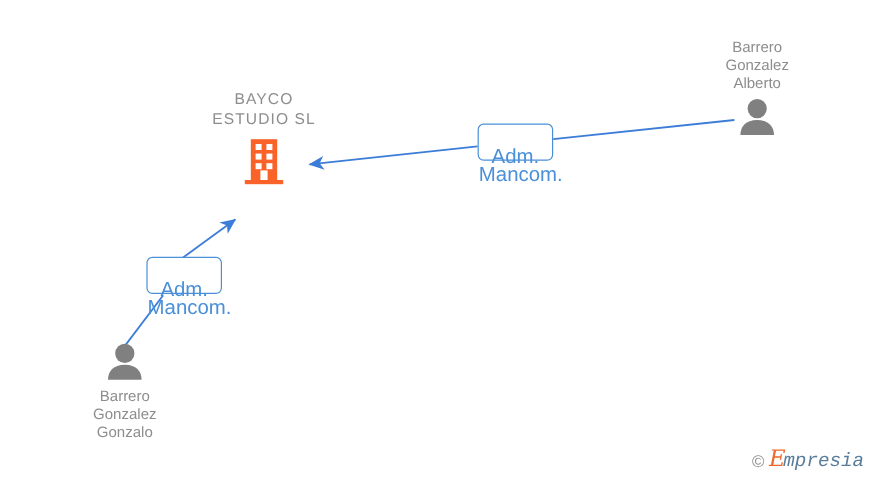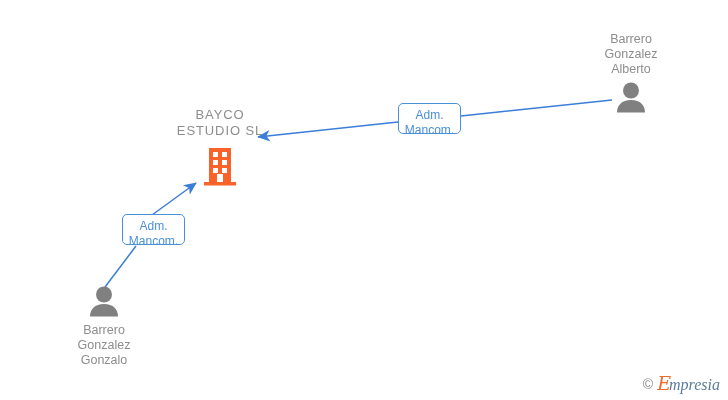--- a/index.html
+++ b/index.html
@@ -64,24 +64,24 @@
   .person-node.label-above .person-icon { margin-top: 4px; }
 
   
   .rel-box {
     position: absolute;
     box-sizing: border-box;
     background: #ffffff;
     border: 1.4px solid #4a90d9;
     border-radius: 5px;
     color: #4a90d9;
-    font-size: 12px;
+    font-size: 17px;
     line-height: 15px;
     text-align: center;
-    padding: 4px 0 5px 0;
+    padding: 19px 0 5px 0;
     white-space: pre-line;
   }
 
   
   .watermark {
     position: absolute;
     right: 8px;
     bottom: 6px;
     display: flex;
     align-items: center;
@@ -94,21 +94,21 @@
   }
   .wm-e {
     color: #ee6b2d;
     font-family: "DejaVu Serif", serif;
     font-style: italic;
     font-size: 19px;
     line-height: 19px;
   }
   .wm-rest {
     color: #5a7d9a;
-    font-family: Liberation Serif, serif;
+    font-family: Liberation Mono, monospace;
     font-style: italic;
     font-size: 16px;
     line-height: 19px;
     margin-left: -2px;
   }
 </style>
 </head>
 <body>
 
 <div id="canvas">
@@ -122,21 +122,21 @@
 
     <line x1="612" y1="100" x2="461" y2="116" stroke="#3b7dd8" stroke-width="1.5"></line>
 
     <line x1="398" y1="122" x2="258" y2="137" stroke="#3b7dd8" stroke-width="1.5" marker-end="url(#arrowhead)"></line>
 
     <line x1="105" y1="287" x2="136" y2="246" stroke="#3b7dd8" stroke-width="1.5"></line>
 
     <line x1="152" y1="215" x2="196" y2="183" stroke="#3b7dd8" stroke-width="1.5" marker-end="url(#arrowhead)"></line>
   </svg>
 
-  <div class="company-node" style="left:145px; top:107px;">
+  <div class="company-node" style="left:145px; top:75px;">
     <div class="company-label">BAYCO
 ESTUDIO  SL</div>
     <svg class="building-icon" width="44" height="44" viewBox="0 0 44 44" xmlns="http://www.w3.org/2000/svg">
 
       <rect x="11" y="4" width="22" height="34" fill="#f9632a"></rect>
 
       <rect x="6" y="38" width="32" height="3.5" fill="#f9632a"></rect>
 
       <rect x="15" y="8" width="5" height="5" fill="#ffffff"></rect>
       <rect x="24" y="8" width="5" height="5" fill="#ffffff"></rect>

